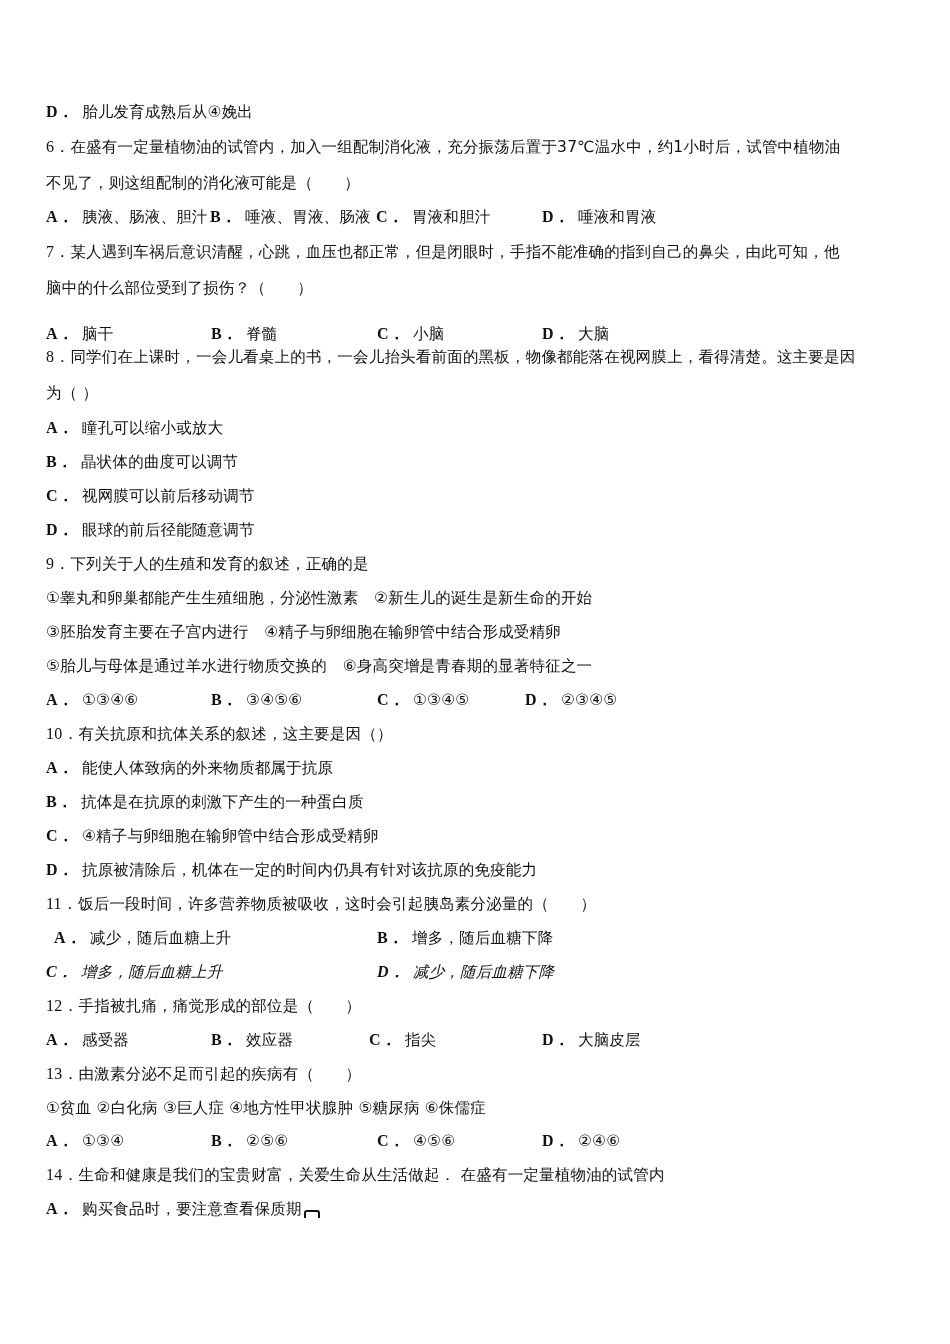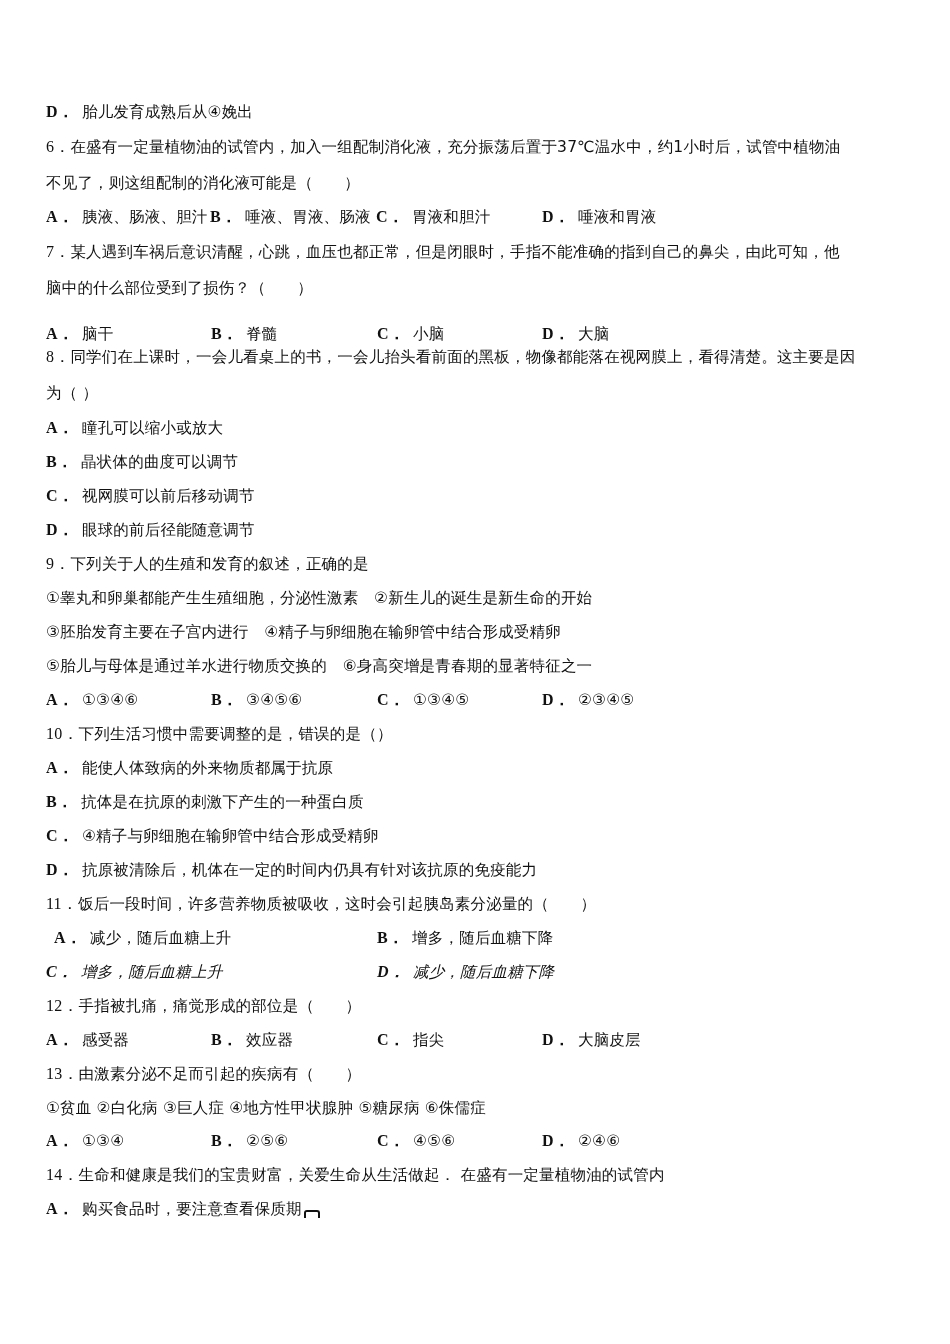--- a/index.html
+++ b/index.html
@@ -58,25 +58,25 @@
 <div class="line" style="top:554px">
   <span class="num">9．</span><span>下列关于人的生殖和发育的叙述，正确的是</span>
 </div>
 <div class="line" style="top:588px">①睾丸和卵巢都能产生生殖细胞，分泌性激素　②新生儿的诞生是新生命的开始</div>
 <div class="line" style="top:622px">③胚胎发育主要在子宫内进行　④精子与卵细胞在输卵管中结合形成受精卵</div>
 <div class="line" style="top:656px">⑤胎儿与母体是通过羊水进行物质交换的　⑥身高突增是青春期的显著特征之一</div>
 <div class="line" style="top:690px; width:880px; height:20px;">
   <span class="opt" style="left:0"><span class="lab">A．</span><span>①③④⑥</span></span>
   <span class="opt" style="left:165px"><span class="lab">B．</span><span>③④⑤⑥</span></span>
   <span class="opt" style="left:331px"><span class="lab">C．</span><span>①③④⑤</span></span>
-  <span class="opt" style="left:496px"><span class="lab">D．</span><span>②③④⑤</span></span>
+  <span class="opt" style="left:479px"><span class="lab">D．</span><span>②③④⑤</span></span>
 </div>
 
 <div class="line" style="top:724px">
-  <span class="num">10．</span><span>下列生活习惯中需要调整的是，错误的是（）</span>
+  <span class="num">10．</span><span>有关抗原和抗体关系的叙述，这主要是因（）</span>
 </div>
 <div class="line" style="top:758px"><span class="lab">A．</span><span>能使人体致病的外来物质都属于抗原</span></div>
 <div class="line" style="top:792px"><span class="lab">B．</span><span>抗体是在抗原的刺激下产生的一种蛋白质</span></div>
 <div class="line" style="top:826px"><span class="lab">C．</span><span>④精子与卵细胞在输卵管中结合形成受精卵</span></div>
 <div class="line" style="top:860px"><span class="lab">D．</span><span>抗原被清除后，机体在一定的时间内仍具有针对该抗原的免疫能力</span></div>
 
 <div class="line" style="top:894px">
   <span class="num">11．</span><span>饭后一段时间，许多营养物质被吸收，这时会引起胰岛素分泌量的（　　）</span>
 </div>
 <div class="line" style="top:928px; width:880px; height:20px;">
@@ -87,21 +87,21 @@
   <span class="opt" style="left:0"><span class="lab">C．</span><span>增多，随后血糖上升</span></span>
   <span class="opt" style="left:331px"><span class="lab">D．</span><span>减少，随后血糖下降</span></span>
 </div>
 
 <div class="line" style="top:996px">
   <span class="num">12．</span><span>手指被扎痛，痛觉形成的部位是（　　）</span>
 </div>
 <div class="line" style="top:1030px; width:880px; height:20px;">
   <span class="opt" style="left:0"><span class="lab">A．</span><span>感受器</span></span>
   <span class="opt" style="left:165px"><span class="lab">B．</span><span>效应器</span></span>
-  <span class="opt" style="left:331px"><span class="lab">C．</span><span>指尖</span></span>
+  <span class="opt" style="left:323px"><span class="lab">C．</span><span>指尖</span></span>
   <span class="opt" style="left:496px"><span class="lab">D．</span><span>大脑皮层</span></span>
 </div>
 
 <div class="line" style="top:1064px">
   <span class="num">13．</span><span>由激素分泌不足而引起的疾病有（　　）</span>
 </div>
 <div class="line" style="top:1098px">①贫血 ②白化病 ③巨人症 ④地方性甲状腺肿 ⑤糖尿病 ⑥侏儒症</div>
 <div class="line" style="top:1131px; width:880px; height:20px;">
   <span class="opt" style="left:0"><span class="lab">A．</span><span>①③④</span></span>
   <span class="opt" style="left:165px"><span class="lab">B．</span><span>②⑤⑥</span></span>

